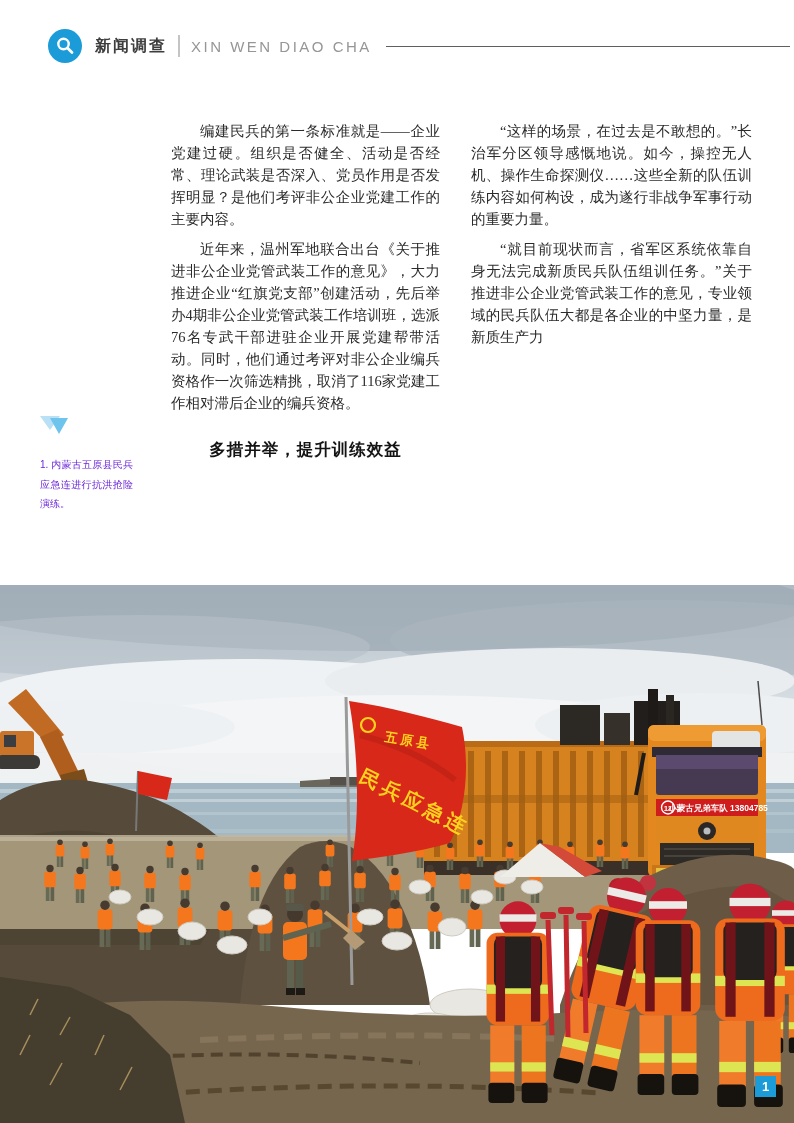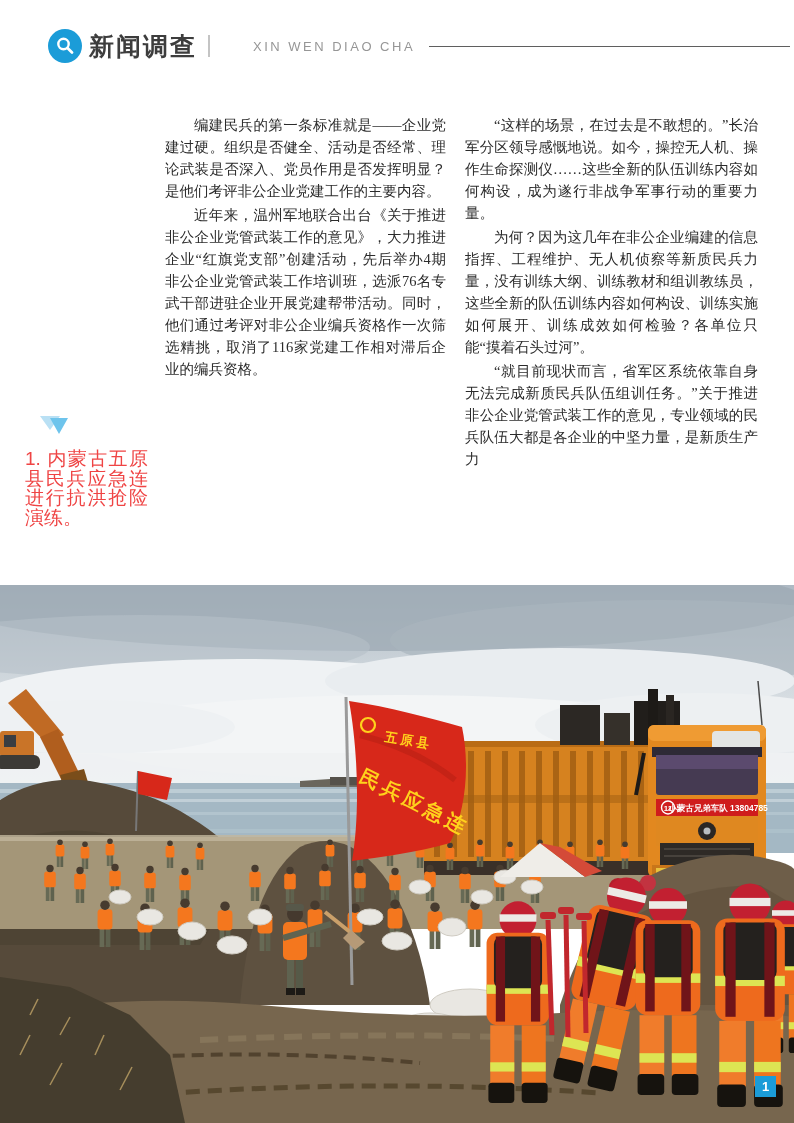--- a/index.html
+++ b/index.html
@@ -1,38 +1,38 @@
 <!DOCTYPE html>
 <html><head>
 <meta charset="utf-8">
 <style>
   html,body{margin:0;padding:0;background:#ffffff;}
   .page{position:relative;width:794px;height:1123px;background:#ffffff;overflow:hidden;font-family:"Liberation Sans","DejaVu Sans",sans-serif;}
 
   
   .header{position:absolute;left:48px;top:28px;width:742px;height:36px;display:flex;align-items:center;}
   .logo-circle{width:34px;height:34px;border-radius:50%;background:#1b9cd8;display:flex;align-items:center;justify-content:center;flex:0 0 auto;}
-  .header-title{font-size:25px;font-weight:bold;color:#3d3d3d;letter-spacing:2px;margin-left:7px;white-space:nowrap;}
+  .header-title{font-size:16px;font-weight:bold;color:#3d3d3d;letter-spacing:2px;margin-left:13px;white-space:nowrap;}
   .header-divider{width:2px;height:22px;background:#c4c4c4;margin:0 11px;flex:0 0 auto;}
-  .header-sub{font-size:13px;color:#969696;letter-spacing:2.5px;white-space:nowrap;margin-left:32px;}
+  .header-sub{font-size:15px;color:#969696;letter-spacing:2.5px;white-space:nowrap;}
   .header-line{flex:1;height:1px;background:#5f5f5f;margin-left:14px;}
 
   
   .col{position:absolute;top:112px;}
   .col1{left:163px;width:285px;}
   .col2{left:463px;width:297px;}
-  .col p{margin:2px;text-indent:2em;font-size:14.5px;line-height:22px;text-align:justify;color:#2b2b2b;
+  .col p{margin:8px;text-indent:2em;font-size:14.5px;line-height:22px;text-align:justify;color:#2b2b2b;
          font-family:"Liberation Serif","DejaVu Serif",serif;}
   .subhead{font-size:16.5px;font-weight:bold;color:#141414;text-align:center;margin:25px 0 20px 0;
            font-family:"Liberation Sans","DejaVu Sans",sans-serif;letter-spacing:1px;}
 
   
   .captions{position:absolute;left:25px;top:416px;width:123px;}
   .cap-marker{margin-left:14px;margin-bottom:9px;}
-  .captions p{margin:0;font-size:19px;line-height:19.5px;color:#ef4444;text-align:justify;}
+  .captions p{margin:15px;font-size:10px;line-height:19.5px;color:#6d28d9;text-align:justify;}
 
   
   .photo{position:absolute;left:0;top:585px;width:794px;height:538px;overflow:hidden;}
   .photo svg{display:block;}
 
   
   .page-badge{position:absolute;left:755px;top:1076px;width:21px;height:21px;background:#1b9cd8;color:#ffffff;
               font-size:13px;font-weight:bold;text-align:center;line-height:21px;}
 </style>
 </head>
@@ -49,25 +49,25 @@
     </div>
     <div class="header-title">新闻调查</div>
     <div class="header-divider"></div>
     <div class="header-sub">XIN WEN DIAO CHA</div>
     <div class="header-line"></div>
   </div>
 
   <div class="col col1">
     <p>编建民兵的第一条标准就是——企业党建过硬。组织是否健全、活动是否经常、理论武装是否深入、党员作用是否发挥明显？是他们考评非公企业党建工作的主要内容。</p>
     <p>近年来，温州军地联合出台《关于推进非公企业党管武装工作的意见》，大力推进企业“红旗党支部”创建活动，先后举办4期非公企业党管武装工作培训班，选派76名专武干部进驻企业开展党建帮带活动。同时，他们通过考评对非公企业编兵资格作一次筛选精挑，取消了116家党建工作相对滞后企业的编兵资格。</p>
+    <div class="subhead">多措并举，提升训练效益</div>
   </div>
 
   <div class="col col2">
     <p>“这样的场景，在过去是不敢想的。”长治军分区领导感慨地说。如今，操控无人机、操作生命探测仪……这些全新的队伍训练内容如何构设，成为遂行非战争军事行动的重要力量。</p>
-    <p>为何？因为这几年在非公企业编建的信息指挥、工程维护、无人机侦察等新质民兵力量，没有训练大纲、训练教材和组训教练员，这些全新的队伍训练内容如何构设、训练实施如何展开、训练成效如何检验？各单位只能“摸着石头过河”。</p>
     <p>“就目前现状而言，省军区系统依靠自身无法完成新质民兵队伍组训任务。”关于推进非公企业党管武装工作的意见，专业领域的民兵队伍大都是各企业的中坚力量，是新质生产力</p>
   </div>
 
   <div class="captions">
     <div class="cap-marker">
       <svg width="30" height="20" viewBox="0 0 30 20">
         <polygon points="1,0 21,0 11,14" fill="#b9e0f4"></polygon>
         <polygon points="11,2 29,2 20,18" fill="#6ec4ec"></polygon>
       </svg>
     </div>

